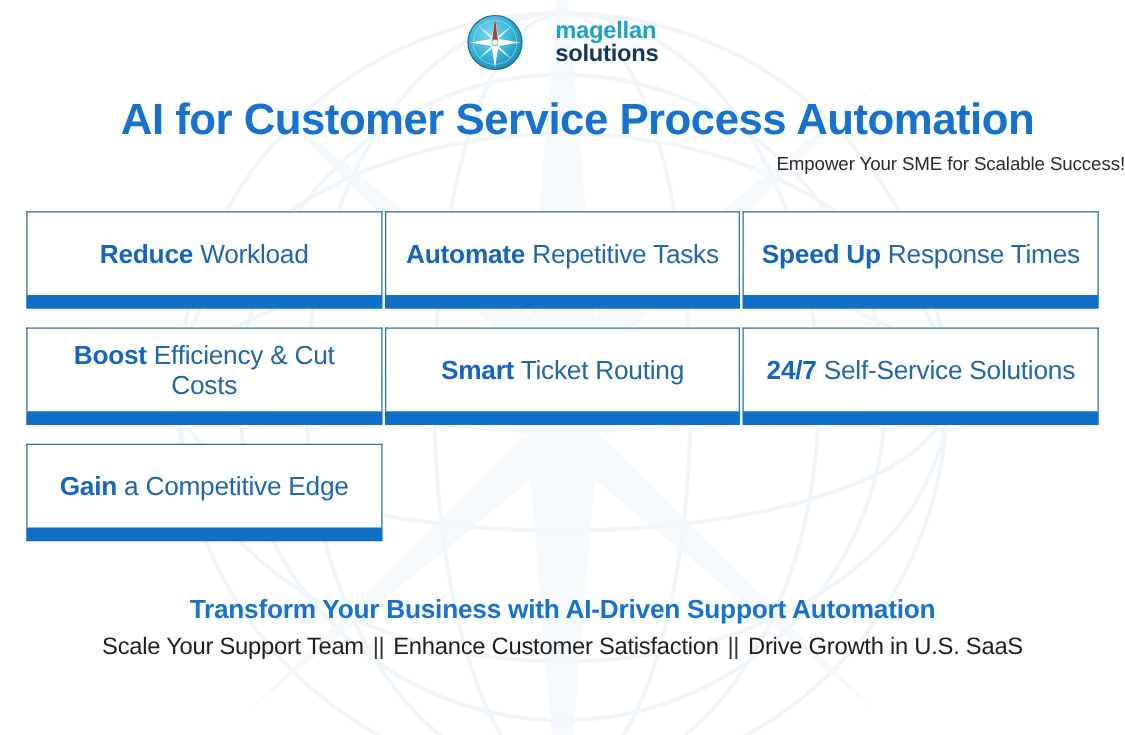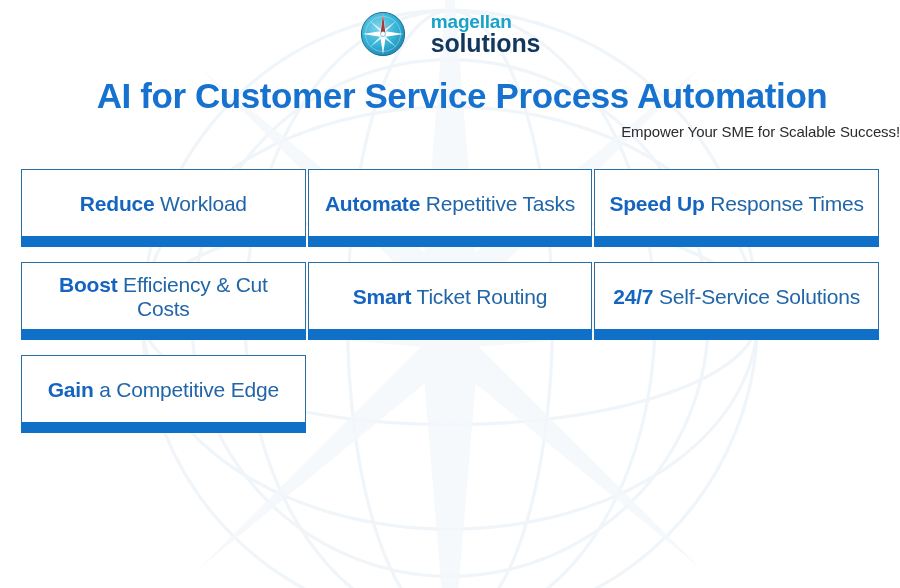--- a/index.html
+++ b/index.html
@@ -62,21 +62,21 @@
     justify-content: center;
     line-height: 1.0;
   }
   .logo-words .l1 {
     font-size: 19px;
     font-weight: bold;
     color: #19a3c9;
     letter-spacing: -0.2px;
   }
   .logo-words .l2 {
-    font-size: 25px;
+    font-size: 19px;
     font-weight: bold;
     color: #13375c;
     letter-spacing: -0.2px;
   }
 
   
   .title {
     text-align: center;
     color: #1672ce;
     font-weight: bold;
@@ -254,14 +254,18 @@
     </div>
 
     <div class="card">
       <div class="card-text"><span class="lead">Gain</span><span> a Competitive Edge</span></div>
     </div>
 
 
 
   </div>
 
+  <div class="footer">
+    <div class="footer-head">Transform Your Business with AI-Driven Support Automation</div>
+    <div class="footer-sub"><span>Scale Your Support Team</span><span class="sep">||</span><span>Enhance Customer Satisfaction</span><span class="sep">||</span><span>Drive Growth in U.S. SaaS</span></div>
+  </div>
 
 </div>
 
 </body></html>

